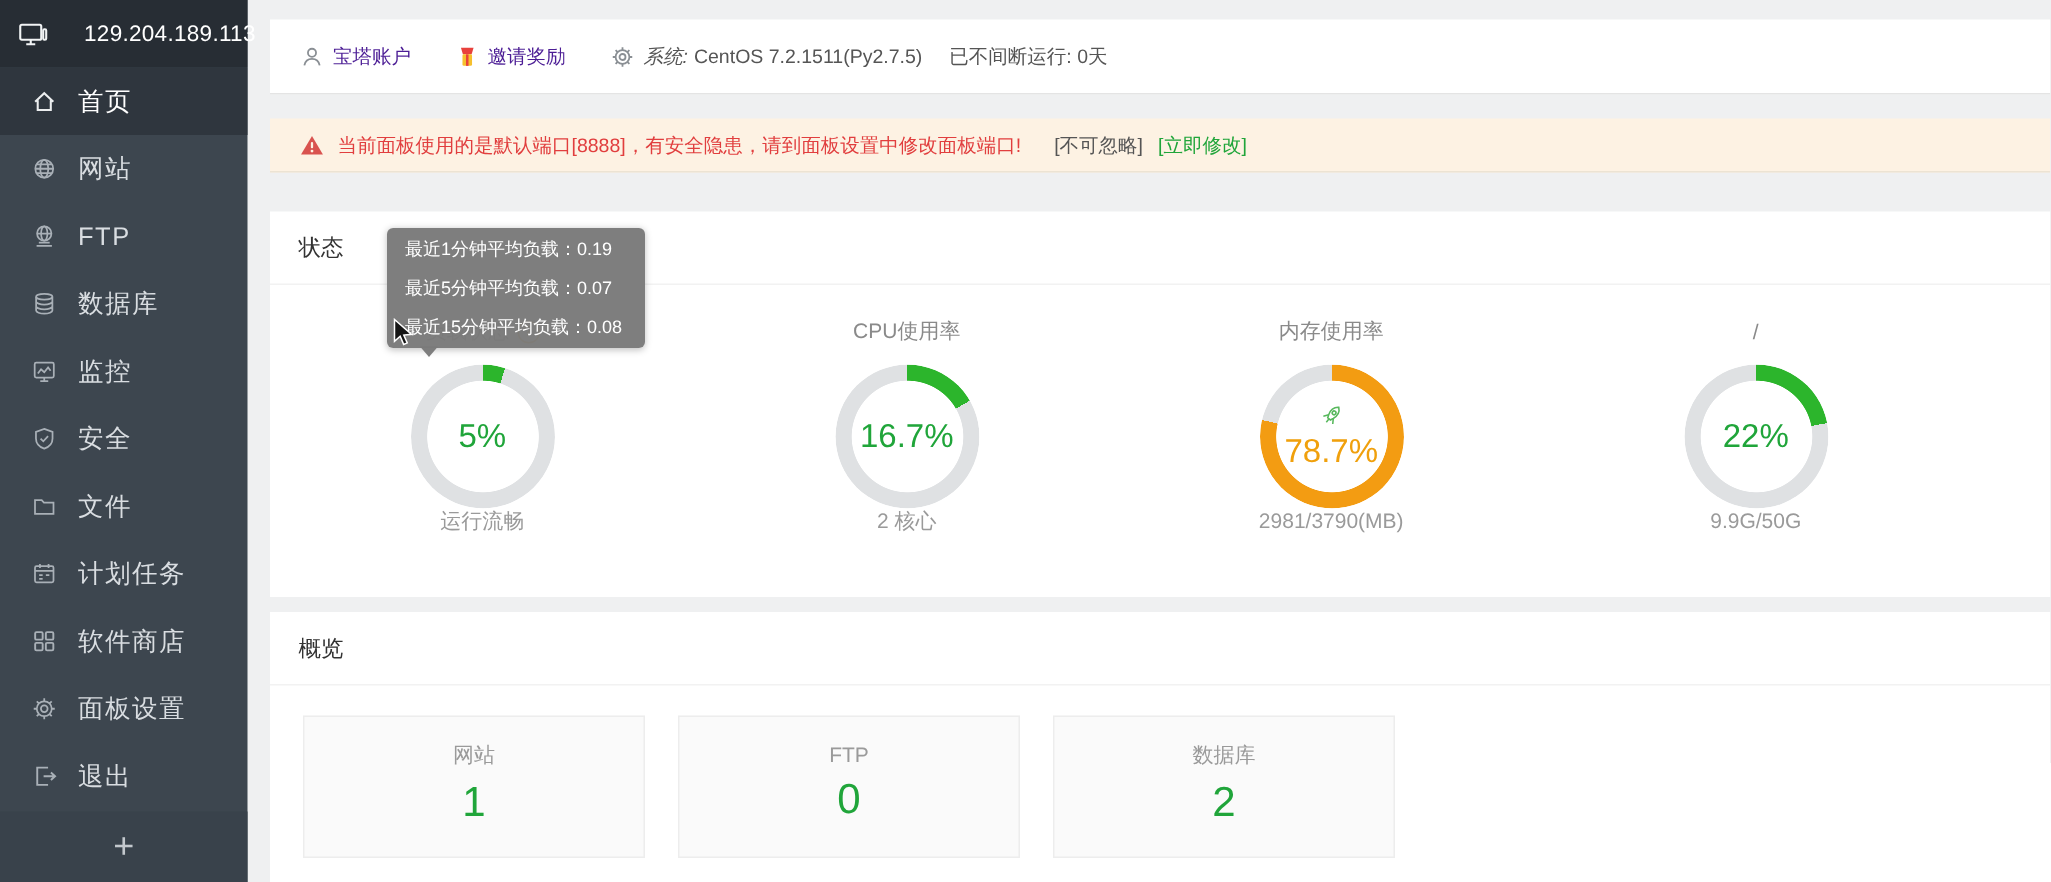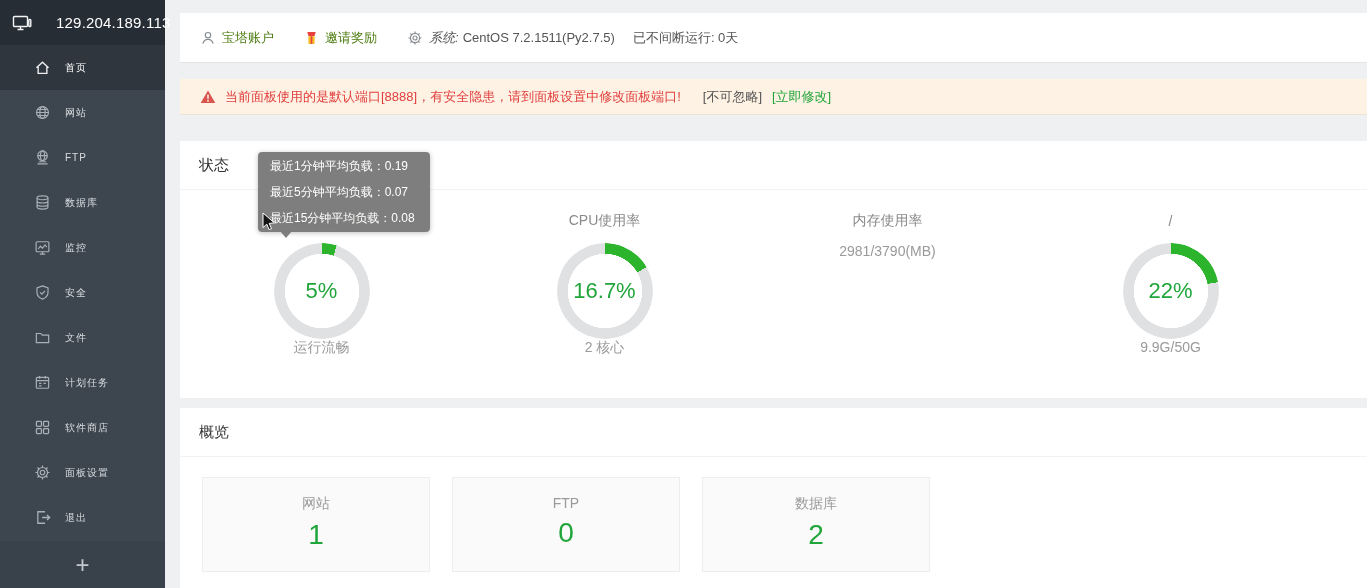--- a/index.html
+++ b/index.html
@@ -8,36 +8,36 @@
   #stage { position:relative; width:1367px; height:588px; overflow:hidden; background:#eff0f1; }
 
   
   .sidebar { position:absolute; left:0; top:0; width:165px; height:588px; background:#3d464f; }
   .sidebar-header { height:45px; background:#272d34; display:flex; align-items:center; padding-left:12px;gap:16px; }
   .sidebar-header .mon { color:#f2f4f5; display:flex; }
   .ip-text { color:#fff; font-size:15px; margin-left:8px; letter-spacing:.2px; }
   .ip-badge { margin-left:7px; background:#ed6f21; color:#fff; font-size:12px; font-weight:bold;
               padding:2px 7px; border-radius:4px; line-height:14px; }
   .menu { position:absolute; top:45px; left:0; right:0; }
-  .menu-item { height:45px; display:flex; align-items:center; padding-left:34px; color:#d9dde1;
-               font-size:10px; cursor:pointer; letter-spacing:1px; }
+  .menu-item { height:45px; display:flex; align-items:center; padding-left:21px; color:#d9dde1;
+               font-size:17px; cursor:pointer; letter-spacing:1px; }
   .menu-item .mi { width:17px; height:17px; color:#a9b0b7; display:flex; align-items:center; }
   .menu-item span.lbl { margin-left:14px; }
   .menu-item.active { background:#2f363e; color:#ffffff; }
   .menu-item.active .mi { color:#eceeef; }
   .plus-section { position:absolute; bottom:0; left:0; width:165px; height:47px; background:#39424b;
                   display:flex; align-items:center; justify-content:center; color:#c3c8cd; font-size:24px;
                   font-weight:300; cursor:pointer; }
 
   
   .topbar { position:absolute; left:180px; right:0; top:13px; height:50px; background:#fff;
             border-bottom:1px solid #e4e4e4; display:flex; align-items:center; padding-left:20px;
             font-size:13px; }
   .tb-item { display:flex; align-items:center; margin-right:30px; }
-  .tb-link { color:#4d7c0f; cursor:pointer; }
+  .tb-link { color:#4c1d95; cursor:pointer; }
   .tb-ico { display:flex; margin-right:6px; color:#8a8f94; }
   .tb-plain { color:#555;font-style:italic; }
   .sys-val { color:#555; margin-left:4px; }
   .uptime { color:#555; margin-left:18px; }
 
   
   .alert { position:absolute; left:180px; right:0; top:79px; height:36px; background:#fdf2e3;
            border-bottom:1px solid #ece3d3; display:flex; align-items:center; padding-left:20px;
            font-size:13px; }
   .alert .a-ico { display:flex; margin-right:9px; }
@@ -288,20 +288,33 @@
             <span class="gauge-value" style="color: rgb(32, 165, 58);">16.7%</span>
           </div>
         </div>
         <div class="gauge-label">2 核心</div>
       </div>
 
       <div class="gauge">
         <div class="gauge-title">
           <span>内存使用率</span>
         </div>
+        <div class="gauge-circle">
+          <div class="ring" style="background: conic-gradient(rgb(243, 156, 18) 78.7%, rgb(223, 225, 227) 0deg);"></div>
+          <div class="gauge-center">
+            <span class="rocket">
+              <svg width="19" height="19" viewBox="0 0 20 20" fill="none" stroke="#57b85c" stroke-width="1.1">
+                <path d="M10 1.8c2.4 1.8 3.3 5.1 2.1 8.5l-.9 2.1H8.8l-.9-2.1C6.7 6.9 7.6 3.6 10 1.8z"></path>
+                <circle cx="10" cy="6.9" r="1.3"></circle>
+                <path d="M7.9 10.3l-2.2 3.2M12.1 10.3l2.2 3.2M10 12.4v3"></path>
+                </svg>
+            </span>
+            <span class="gauge-value" style="color: rgb(240, 160, 12);">78.7%</span>
+          </div>
+        </div>
         <div class="gauge-label">2981/3790(MB)</div>
       </div>
 
       <div class="gauge">
         <div class="gauge-title">
           <span>/</span>
         </div>
         <div class="gauge-circle">
           <div class="ring" style="background: conic-gradient(rgb(44, 181, 44) 22%, rgb(223, 225, 227) 0deg);"></div>
           <div class="gauge-center">

